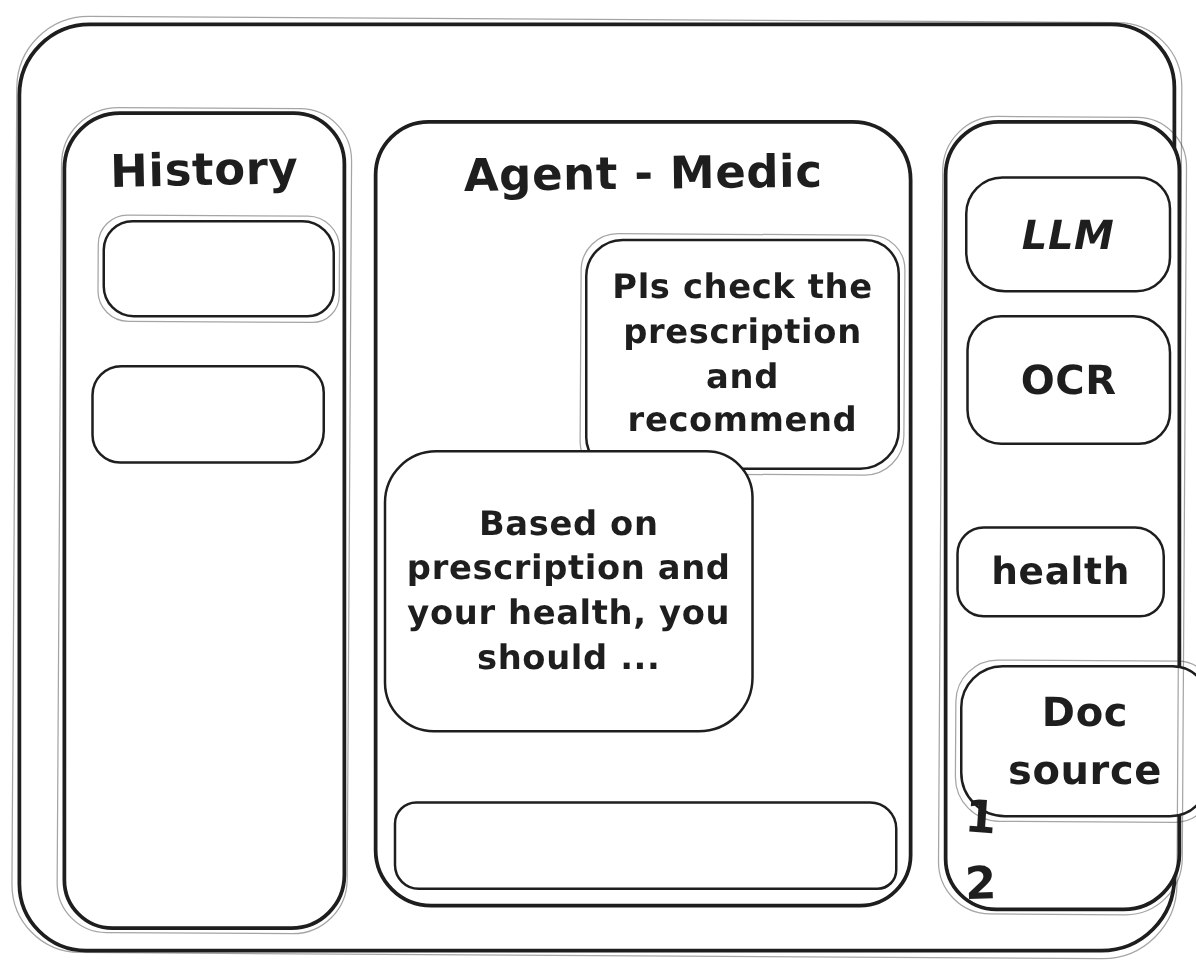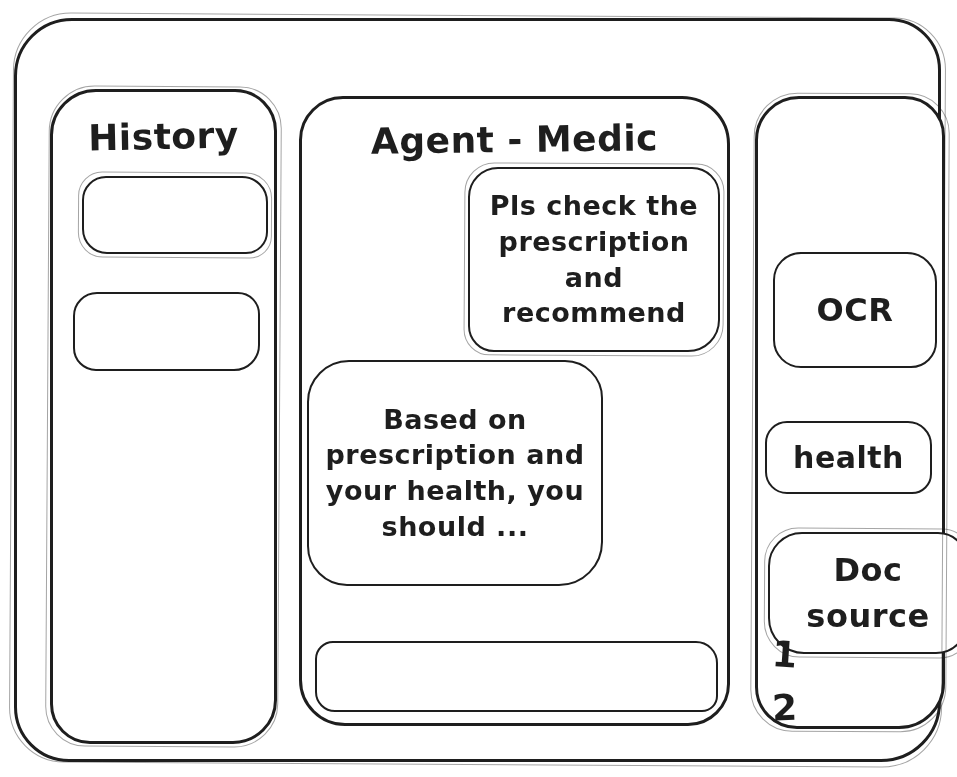--- a/index.html
+++ b/index.html
@@ -55,40 +55,40 @@
     position: absolute; top: 20px; left: 0; width: 100%;
     text-align: center; font-size: 36px; transform: rotate(-0.7deg);
   }
   .bubble {
     position: absolute;
     display: flex; align-items: center; justify-content: center;
     text-align: center;
     font-size: 27px; line-height: 1.32;
     padding: 10px 12px;
   }
-  .bubble-user { left: 166px; top: 68px; width: 252px; height: 185px; border-radius: 30px 28px 32px 26px; }
+  .bubble-user { left: 166px; top: 92px; width: 252px; height: 185px; border-radius: 30px 28px 32px 26px; }
   .bubble-assistant { left: 5px; top: 261px; width: 296px; height: 226px; border-radius: 42px 38px 44px 40px; }
   .input-bar {
     left: 13px; top: 542px; width: 403px; height: 71px;
     border-radius: 18px 22px 16px 20px;
     font-size: 26px; font-family: "DejaVu Sans", sans-serif; color: #1e1e1e;
     outline: none; padding: 0 18px;
   }
 
   
   .tools { left: 738px; top: 75px; width: 190px; height: 633px; border-radius: 44px 40px 46px 42px; }
   .tool-btn {
     position: absolute;
     display: flex; align-items: center; justify-content: center;
     text-align: center;
     font-size: 32px;
     cursor: default;
   }
   .btn-llm    { left: 14px; top: 42px;  width: 165px; height: 93px;  border-radius: 30px 26px 28px 32px; font-style: italic; }
-  .btn-ocr    { left: 15px; top: 153px; width: 164px; height: 116px;  border-radius: 28px 30px 26px 28px; }
+  .btn-ocr    { left: 15px; top: 153px; width: 164px; height: 104px;  border-radius: 28px 30px 26px 28px; }
   .btn-params { left: 7px;  top: 322px; width: 167px; height: 73px;  border-radius: 22px 24px 20px 22px; font-size: 30px; }
   .btn-doc    { left: 10px; top: 433px; width: 200px; height: 122px; border-radius: 34px 30px 32px 36px; font-size: 32px; line-height: 1.45; padding: 2px 14px; }
   .doc-num {
     position: absolute; left: 14px;
     font-size: 36px; font-weight: 600;
     z-index: 3; background: transparent;
   }
   .num1 { top: 535px; transform: rotate(4deg); }
   .num2 { top: 588px; transform: rotate(-2deg); }
 </style>
@@ -114,20 +114,23 @@
 
       <div class="box thin bubble bubble-assistant">
         <span class="hand">Based on prescription and your health, you should ...</span>
       </div>
 
       <input class="box thin input-bar sk" type="text" placeholder="" style="">
     </div>
 
     <div class="box tools sk">
 
+      <div class="box thin tool-btn btn-llm">
+        <span class="hand">LLM</span>
+      </div>
 
       <div class="box thin tool-btn btn-ocr">
         <span class="hand">OCR</span>
       </div>
 
       <div class="box thin tool-btn btn-params">
         <span class="hand">health</span>
       </div>
 
       <div class="box thin tool-btn btn-doc sk">

